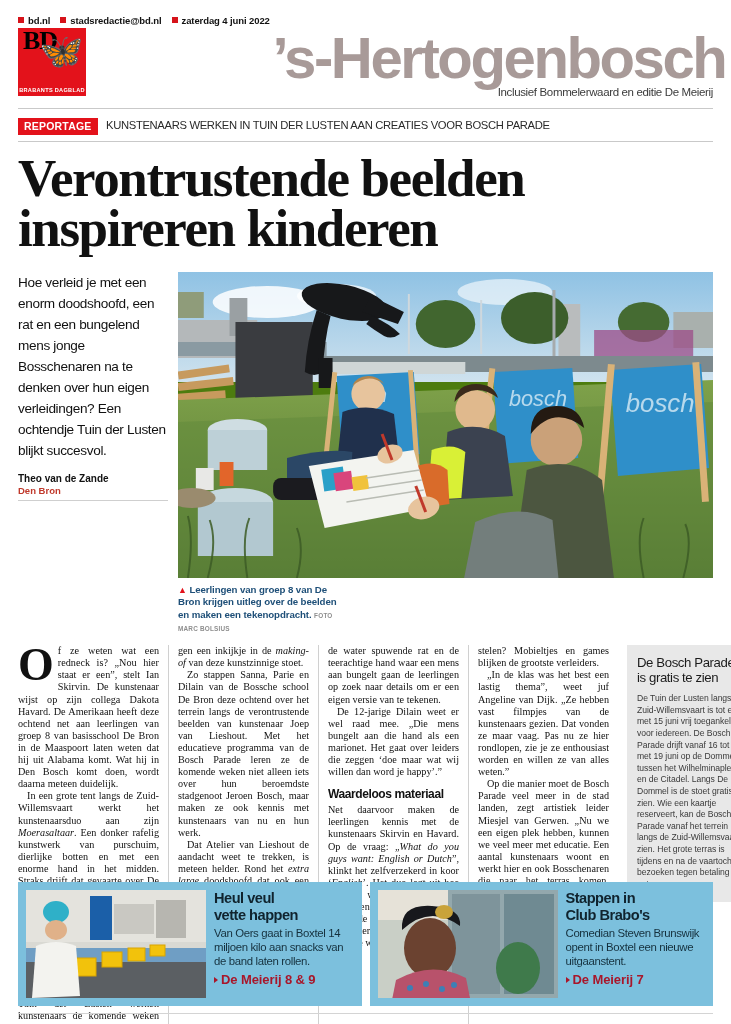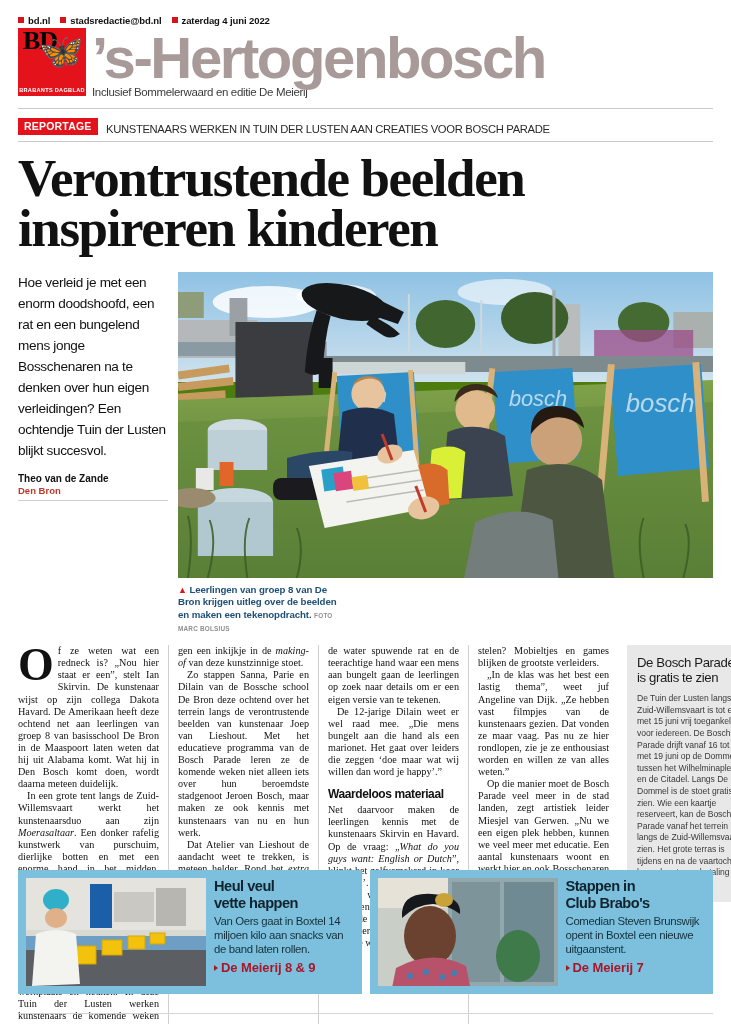--- a/index.html
+++ b/index.html
@@ -29,35 +29,35 @@
     font-weight:bold; font-size:26px; line-height:21px; color:#000000; letter-spacing:-1px;
   }
   .logo .lion {
     position:absolute; right:4px; top:6px; font-size:34px; line-height:34px; color:#fff;
     transform:scaleX(1.05);
   }
   .logo .brand {
     position:absolute; bottom:3px; left:0; right:0; text-align:center;
     font-size:5.6px; font-weight:bold; letter-spacing:0.3px; color:#fff;
   }
-  .title-wrap { flex:1; min-width:0; position:relative; }
+  .title-wrap { flex:1; min-width:0; position:relative;text-align:right; }
   .edition-title {
     font-family:"Liberation Sans", sans-serif;
     font-weight:bold; font-size:57px; line-height:60px;
     color:#a89a98; letter-spacing:-2.4px; margin:0; white-space:nowrap;
     transform:scaleX(1.02); transform-origin:left center;
   }
   .edition-sub {
     font-size:11.5px; color:#3b3b3b; letter-spacing:-0.35px; margin-top:-2px;
   }
 
   .rule { height:1px; background:#c9c9c9; margin:10px 0 0 0; }
 
   
-  .kicker { display:flex; align-items:flex-end; gap:8px; margin-top:9px; }
+  .kicker { display:flex; align-items:flex-start; gap:8px; margin-top:9px; }
   .kicker-tag {
     background:#e3121b; color:#fff; font-size:10.5px; font-weight:bold;
     letter-spacing:0.2px; padding:3px 6px 3px 6px; line-height:11px;
   }
   .kicker-text {
     font-size:11.6px; letter-spacing:-0.35px; color:#2a2a2a; white-space:nowrap;
     transform:scaleX(0.97); transform-origin:left center;
   }
   .kicker-rule { height:1px; background:#c9c9c9; margin-top:6px; }
 
@@ -125,21 +125,21 @@
   }
   .infobox h3 {
     margin:0 0 8px 0; font-size:13.2px; line-height:15px; font-weight:400;
     letter-spacing:-0.4px; color:#1b1b1b;
   }
   .infobox p {
     margin:0; font-size:8.6px; line-height:11.6px; color:#3a3a3a; letter-spacing:-0.05px;
   }
 
   
-  .teasers { display:flex; gap:8px; position:absolute; left:18px; right:18px; bottom:30px; }
+  .teasers { display:flex; gap:8px; position:absolute; left:18px; right:18px; bottom:18px; }
   .teaser { flex:1; background:#7cc0dd; display:flex; padding:8px; gap:8px; }
   .teaser-photo { width:180px; height:108px; flex:none; overflow:hidden; position:relative; }
   .teaser-photo svg { display:block; width:100%; height:100%; }
   .teaser-text { flex:1; min-width:0; }
   .teaser-title {
     font-size:14.6px; line-height:16.5px; font-weight:bold; letter-spacing:-0.5px;
     color:#10232e; margin-bottom:3px;
   }
   .teaser-body {
     font-size:11.4px; line-height:14px; letter-spacing:-0.35px; color:#15303d;

